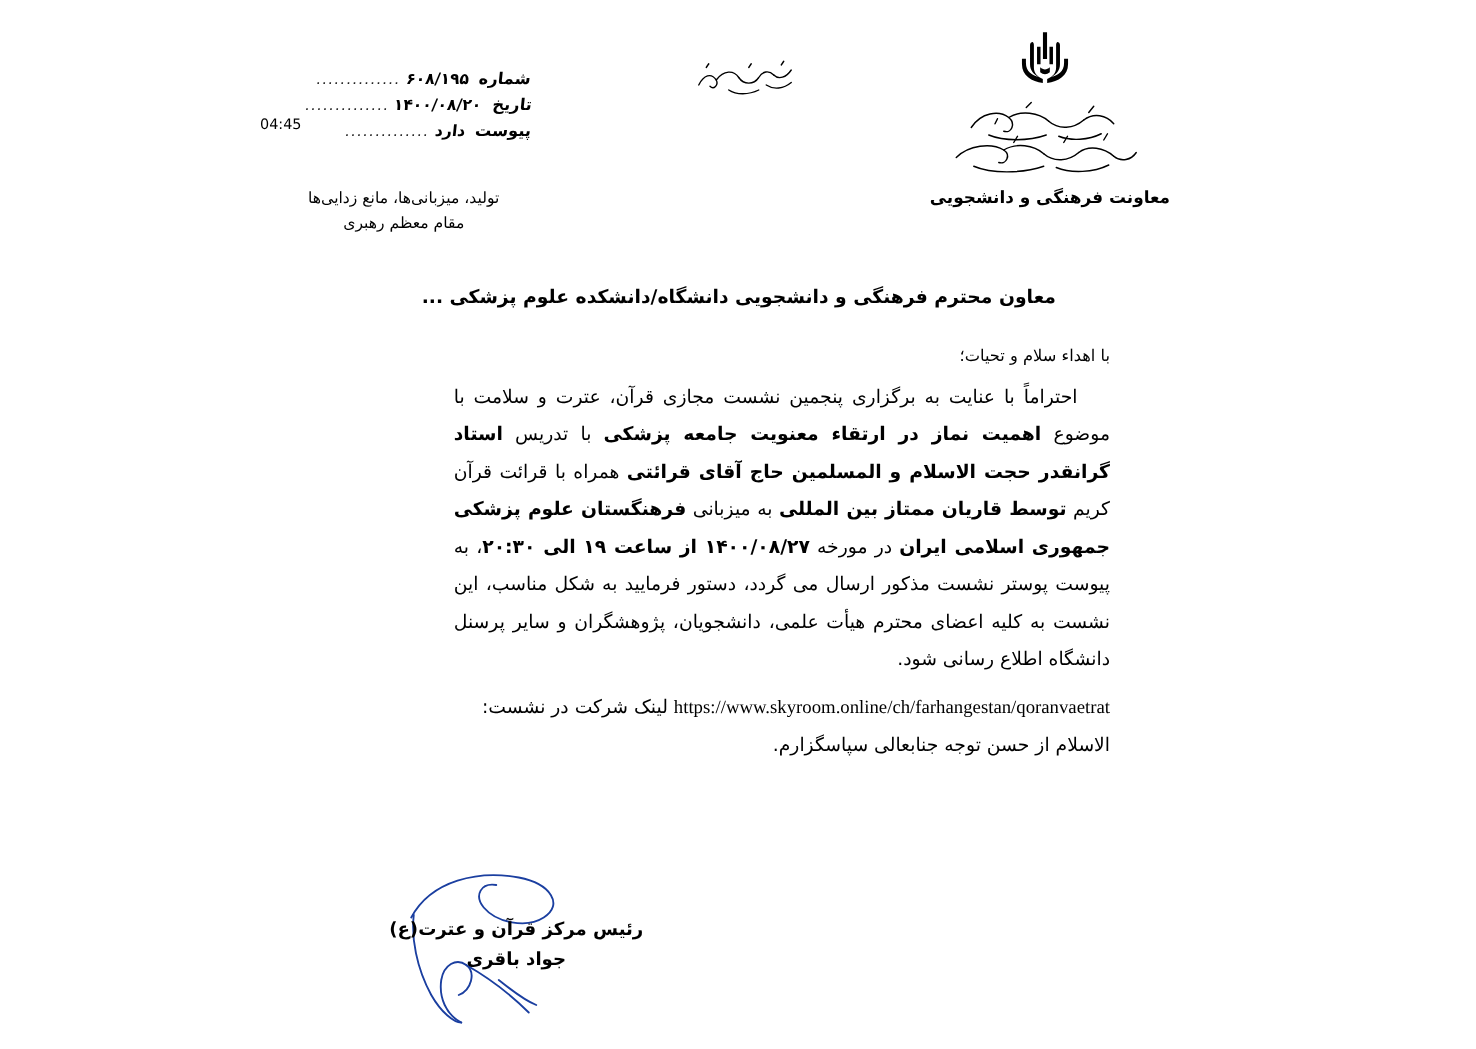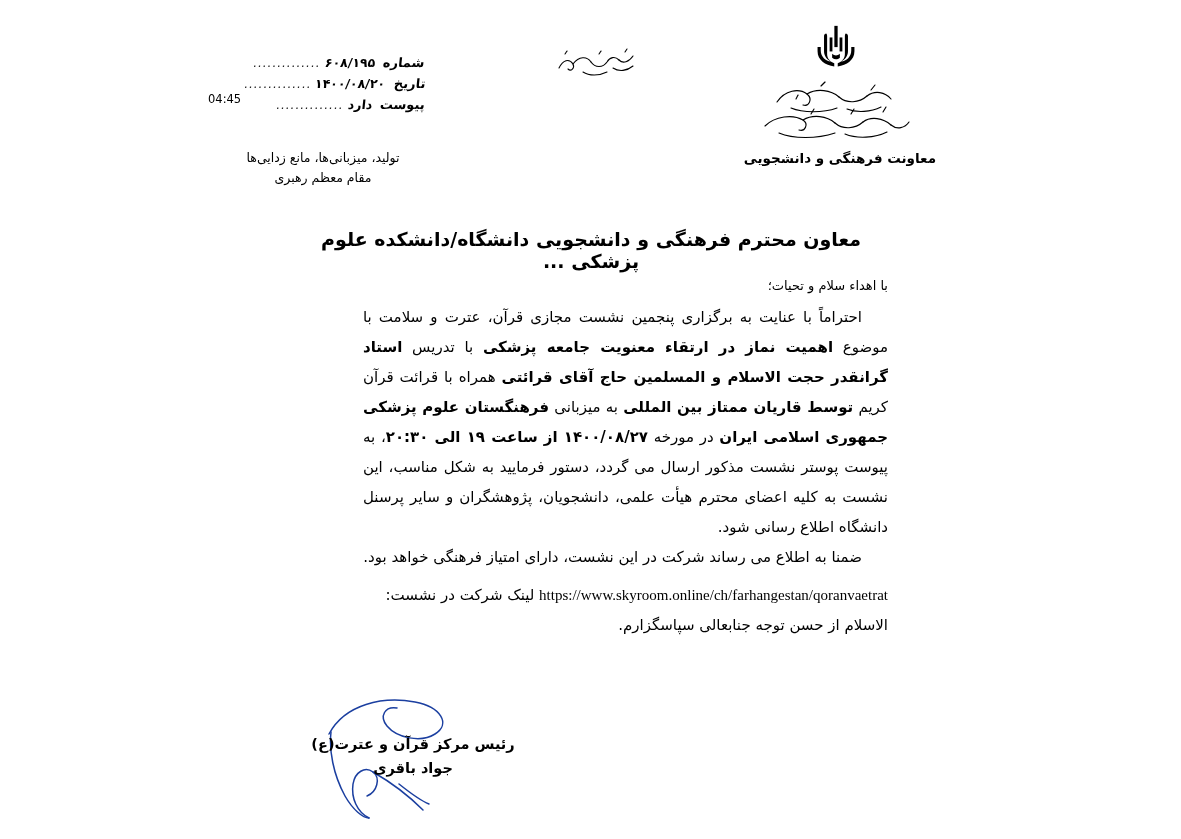--- a/index.html
+++ b/index.html
@@ -133,21 +133,21 @@
     font-family: "DejaVu Sans", sans-serif;
   }
 
   
   .addressee {
     position: absolute;
     top: 228px;
     right: 290px;
     width: 600px;
     text-align: center;
-    font-size: 19px;
+    font-size: 15px;
     font-weight: bold;
     direction: rtl;
   }
 
   .greeting {
     position: absolute;
     top: 278px;
     right: 0;
     width: 1181px;
     padding-left: 293px;
@@ -303,21 +303,20 @@
     </div>
   </div>
 
   <div class="addressee">معاون محترم فرهنگی و دانشجویی دانشگاه/دانشکده علوم پزشکی ...</div>
 
   <div class="greeting">با اهداء سلام و تحیات؛</div>
 
   <div class="body-text">
     <div id="paragraphs">
         <p class="indent"><span>احتراماً با عنایت به برگزاری پنجمین نشست مجازی قرآن، عترت و سلامت با موضوع </span><span class="bold">اهمیت نماز در ارتقاء معنویت جامعه پزشکی</span><span> با تدریس </span><span class="bold">استاد گرانقدر حجت الاسلام و المسلمین حاج آقای قرائتی</span><span> همراه با قرائت قرآن کریم </span><span class="bold">توسط قاریان ممتاز بین المللی</span><span> به میزبانی </span><span class="bold">فرهنگستان علوم پزشکی جمهوری اسلامی ایران</span><span> در مورخه </span><span class="bold">۱۴۰۰/۰۸/۲۷ از ساعت ۱۹ الی ۲۰:۳۰</span><span>، به پیوست پوستر نشست مذکور ارسال می گردد، دستور فرمایید به شکل مناسب، این نشست به کلیه اعضای محترم هیأت علمی، دانشجویان، پژوهشگران و سایر پرسنل دانشگاه اطلاع رسانی شود.</span></p>
-        <p class="indent"><span>ضمنا به اطلاع می رساند شرکت در این نشست، دارای امتیاز فرهنگی خواهد بود.</span></p>
       </div>
 
     <div class="link-row">
       <span class="link-url">https://www.skyroom.online/ch/farhangestan/qoranvaetrat</span>
       <span>لینک شرکت در نشست:</span>
     </div>
 
     <div>الاسلام از حسن توجه جنابعالی سپاسگزارم.</div>
   </div>
 

